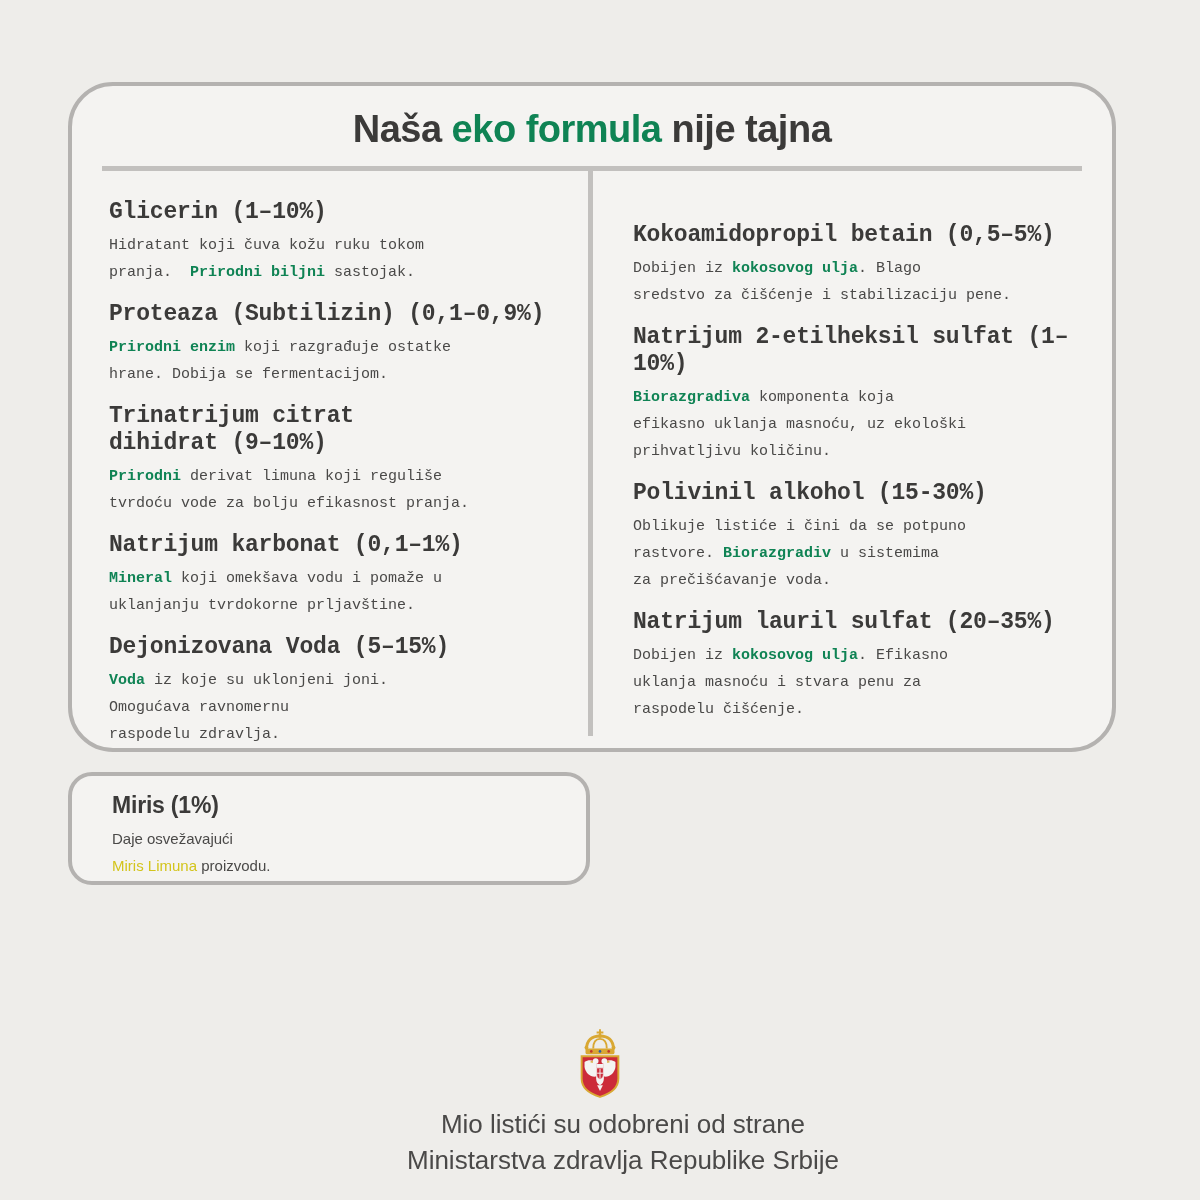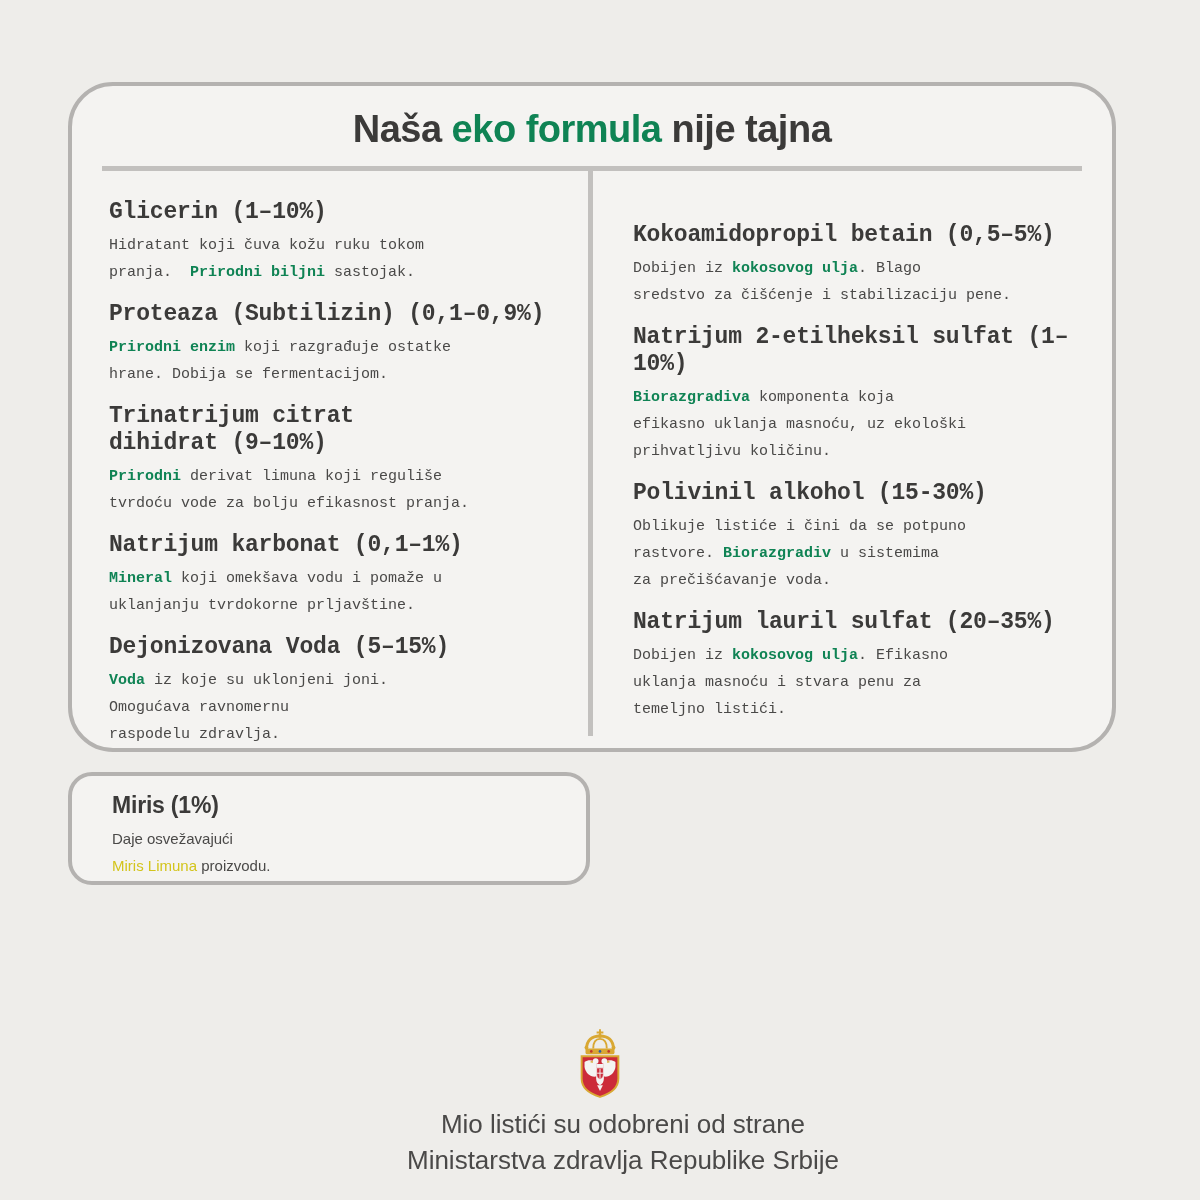--- a/index.html
+++ b/index.html
@@ -143,21 +143,21 @@
           <div class="ingredient">
             <div class="ing-heading">Natrijum 2-etilheksil sulfat (1–10%)</div>
             <div class="ing-body"><span class="hl-green">Biorazgradiva</span><span> komponenta koja</span><br><span>efikasno uklanja masnoću, uz ekološki</span><br><span>prihvatljivu količinu.</span></div>
           </div>
           <div class="ingredient">
             <div class="ing-heading">Polivinil alkohol (15-30%)</div>
             <div class="ing-body"><span>Oblikuje listiće i čini da se potpuno</span><br><span>rastvore. </span><span class="hl-green">Biorazgradiv</span><span> u sistemima</span><br><span>za prečišćavanje voda.</span></div>
           </div>
           <div class="ingredient">
             <div class="ing-heading">Natrijum lauril sulfat (20–35%)</div>
-            <div class="ing-body"><span>Dobijen iz </span><span class="hl-green">kokosovog ulja</span><span>. Efikasno</span><br><span>uklanja masnoću i stvara penu za</span><br><span>temeljno listići.</span></div>
+            <div class="ing-body"><span>Dobijen iz </span><span class="hl-green">kokosovog ulja</span><span>. Efikasno</span><br><span>uklanja masnoću i stvara penu za</span><br><span>raspodelu čišćenje.</span></div>
           </div>
         </div>
     </div>
   </div>
 
   <div class="miris-card">
     <div class="ing-heading">Miris (1%)</div>
     <div class="ing-body"><span>Daje osvežavajući</span><br><span class="hl-yellow">Miris Limuna</span><span> proizvodu.</span></div>
   </div>
 

